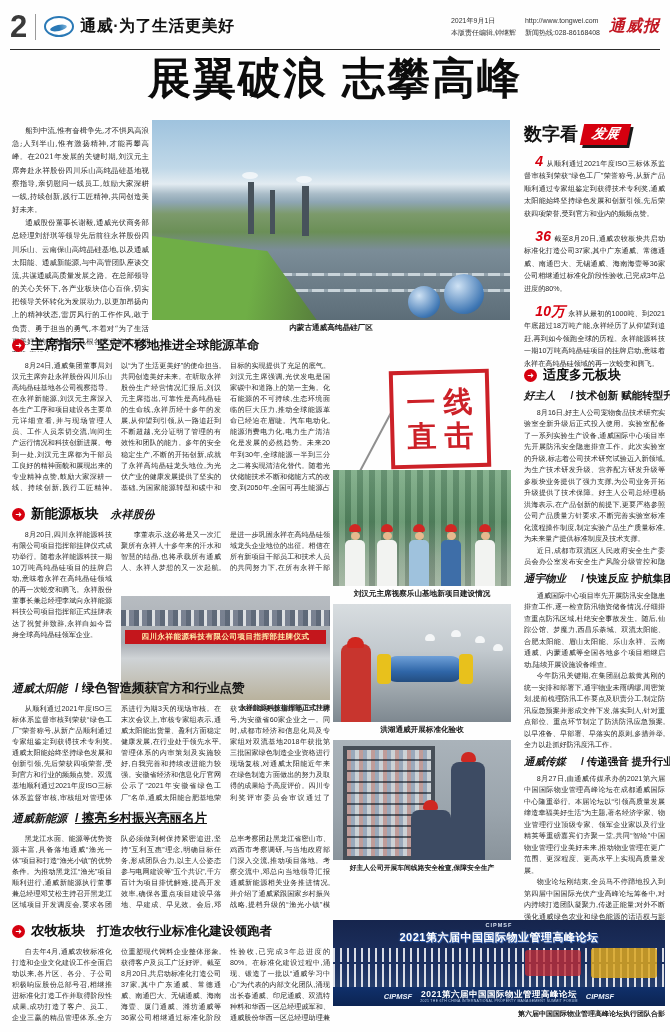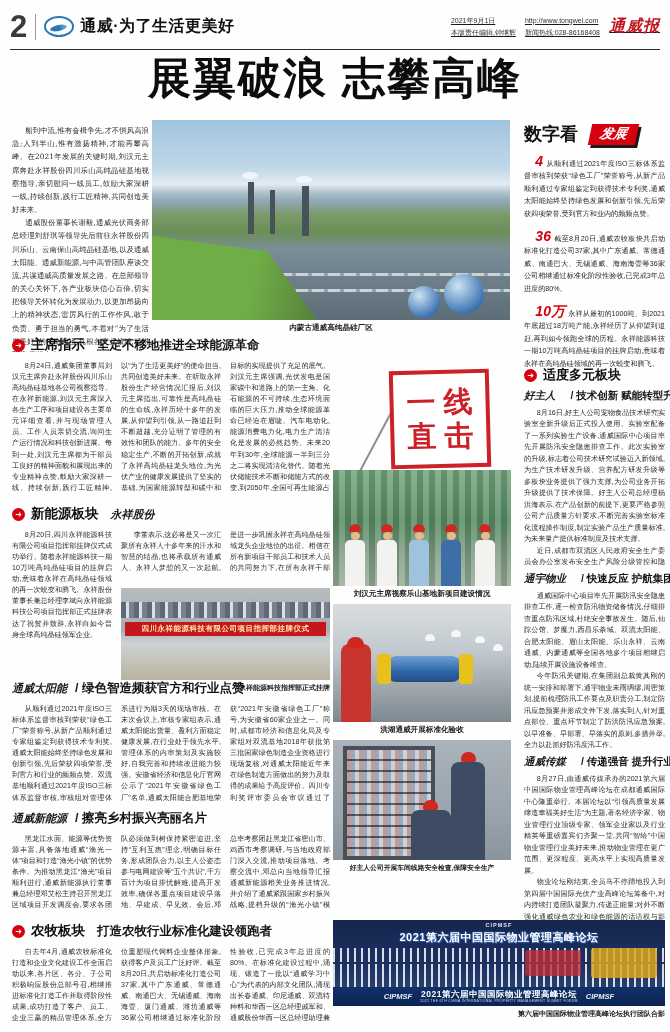--- a/index.html
+++ b/index.html
@@ -10,21 +10,21 @@
   
   .hdr { position:absolute; left:10px; top:8px; width:650px; height:42px;
          display:flex; align-items:center; border-bottom:1.5px solid #2b2b2b; padding-bottom:4px; }
   .pagenum { font-size:31px; font-weight:bold; color:#3a3a3a; line-height:1; }
   .hdr-div { width:1px; height:26px; background:#9a9a9a; margin:0 8px; }
   .logo { position:relative; width:30px; height:21px; border:2.5px solid #2a79b6; border-radius:50%;
           background:#fff; margin-right:6px; flex:0 0 auto; }
   .logo-swoosh { position:absolute; left:4px; top:7px; width:17px; height:6px;
           border-radius:50%; background:linear-gradient(90deg,#2a79b6 55%, #7db4dc); transform:rotate(-12deg); }
   .slogan { font-size:16px; font-weight:900; color:#111; letter-spacing:.5px; }
-  .hdr-right { margin-left:auto; display:flex; align-items:center; gap:9px;text-decoration:underline; }
+  .hdr-right { margin-left:auto; display:flex; align-items:center; gap:9px; }
   .hdr-info { font-size:7px; color:#333; line-height:1.7; text-align:left; }
   .masthead { font-size:16px; font-weight:bold; font-style:italic; color:#c21722;
               font-family:"DejaVu Serif", serif; letter-spacing:1px; }
 
   
   .headline { position:absolute; left:0; top:56px; width:670px; text-align:center; }
   .headline h1 { font-size:43px; font-weight:900; color:#0c0c0c; letter-spacing:2px; line-height:1.05; }
   .headline h2 { font-size:15px; font-weight:700; color:#141414; margin-top:7px; letter-spacing:.5px; }
 
   
@@ -41,21 +41,21 @@
   .smoke { position:absolute; width:16px; height:7px; border-radius:50%; background:rgba(245,248,250,.85); }
   .sphere { position:absolute; border-radius:50%;
             background:radial-gradient(circle at 35% 30%, #cfe2f4, #3f77b4 70%, #27527e); }
   .pipes { position:absolute; left:0; width:100%; height:3px; background:repeating-linear-gradient(90deg,#c9d4da 0 12px, #93a3ad 12px 16px); }
   .field { position:absolute; left:0; bottom:0; width:46%; height:42%;
            background:linear-gradient(100deg,#6fae46 60%, #587f3c); clip-path:polygon(0 0, 70% 18%, 100% 100%, 0 100%); }
   .photo-cap { position:absolute; font-size:7.6px; font-weight:bold; color:#222; text-align:center; }
 
   
   .digits { position:absolute; left:524px; top:122px; width:141px; }
-  .digits-head { display:flex; align-items:center; gap:12px; margin-bottom:8px; }
+  .digits-head { display:flex; align-items:center; gap:4px; margin-bottom:8px; }
   .digits-title { font-size:18px; font-weight:900; color:#121212; }
   .digits-badge { background:#d6000f; color:#fff; font-weight:bold; font-style:italic; font-size:13.5px;
                   padding:1px 10px 2px; transform:skewX(-12deg); box-shadow:3px 3px 0 #1a1a1a; }
   .digit-item { font-size:7.1px; line-height:1.75; text-align:justify; color:#262626; margin-bottom:9px; text-indent:1.6em; }
   .digit-num { color:#d6000f; font-weight:bold; font-size:14px; font-style:italic; margin-right:3px; line-height:1; }
 
   
   .sec { position:absolute; left:12px; width:318px; }
   .sec-head { display:flex; align-items:baseline; gap:6px; }
   .arrow-ico { flex:0 0 auto; width:13px; height:13px; border-radius:50%; background:#d6000f; color:#fff;
@@ -66,21 +66,21 @@
   .sec-body { margin-top:7px; columns:3; column-gap:9px; font-size:7.1px; line-height:1.56;
               text-align:justify; overflow:hidden; color:#2a2a2a; }
   .sec-body p { text-indent:1.8em; }
 
   .ne-flex { display:flex; gap:9px; margin-top:7px; }
   .ne-col1 { width:100px; font-size:7.1px; line-height:1.56; text-align:justify; color:#2a2a2a; overflow:hidden; height:150px; }
   .ne-col1 p { text-indent:1.8em; }
   .ne-right { width:209px; }
   .ne-rtext { columns:2; column-gap:9px; height:50px; overflow:hidden; font-size:7.1px; line-height:1.56; text-align:justify; color:#2a2a2a; }
   .ne-rtext p { text-indent:1.8em; }
-  .ne-photo { position:relative; margin-top:8px; height:92px; overflow:hidden;
+  .ne-photo { position:relative; margin-top:16px; height:104px; overflow:hidden;
               background:linear-gradient(#b7bcc1 0%, #a8adb3 45%, #cfd3d6 60%, #b9b29d 100%); }
   .ne-people { position:absolute; left:0; top:14px; width:100%; height:16px;
                background:repeating-linear-gradient(90deg, #4a5668 0 5px, #e8eaec 5px 8px, #6b7486 8px 13px); opacity:.8; }
   .ne-banner { position:absolute; left:2%; top:34px; width:96%; background:#c4161c; color:#ffe9a8;
                font-size:7.5px; font-weight:bold; text-align:center; padding:2px 0; letter-spacing:.5px; }
   .ne-cap { text-align:right; font-size:7px; font-weight:bold; margin-top:3px; color:#222; }
 
   
   .stamp { position:absolute; left:390px; top:370px; width:100px; height:98px; border:4.5px solid #cc2128;
            display:flex; flex-direction:column; align-items:center; justify-content:center;
@@ -239,21 +239,21 @@
       <span class="sec-sub" style="margin-left:2px;">/ 绿色智造频获官方和行业点赞</span>
     </div>
     <div class="sec-body" style="height:106px;">
       <p>从顺利通过2021年度ISO三标体系监督审核到荣获“绿色工厂”荣誉称号,从新产品顺利通过专家组鉴定到获得技术专利奖,通威太阳能始终坚持绿色发展和创新引领,先后荣获四项荣誉,受到官方和行业的频频点赞。双流基地顺利通过2021年度ISO三标体系监督审核,审核组对管理体系进行为期3天的现场审核。在末次会议上,审核专家组表示,通威太阳能出货量、盈利方面稳定健康发展,在行业处于领先水平,管理体系的内审策划及实施较好,自我完善和持续改进能力较强。安徽省经济和信息化厅官网公示了“2021年安徽省绿色工厂”名单,通威太阳能合肥基地荣获“2021年安徽省绿色工厂”称号,为安徽省60家企业之一。同时,成都市经济和信息化局及专家组对双流基地2018年获批第三批国家绿色制造企业资格进行现场复核,对通威太阳能近年来在绿色制造方面做出的努力及取得的成果给予高度评价。四川专利奖评审委员会审议通过了2020年度四川专利奖拟获奖专利项目并公布名单,通威太阳能双流基地申报项目“一种背面镀膜处理的太阳能电池制备工艺”荣获2020年度四川专利奖三等奖。一系列荣誉是对通威太阳能智能制造、绿色发展、科技创新的认可。未来,通威太阳能将持续强化核心竞争力,夯实光伏行业的龙头地位。</p>
     </div>
   </div>
 
   <div class="sec" style="top:810px;">
     <div class="sec-head">
       <span class="kai">通威新能源</span>
-      <span class="sec-sub" style="margin-left:2px;">/ 擦亮乡村振兴亮丽名片</span>
+      <span class="sec-sub" style="margin-left:2px;text-decoration:underline;">/ 擦亮乡村振兴亮丽名片</span>
     </div>
     <div class="sec-body" style="height:88px;">
       <p>黑龙江水面、能源等优势资源丰富,具备落地通威“渔光一体”项目和打造“渔光小镇”的优势条件。为推动黑龙江“渔光”项目顺利进行,通威新能源执行董事兼总经理邓艾松主持召开黑龙江区域项目开发调度会,要求各团队必须做到树保持紧密追进,坚持“互利互惠”理念,明确目标任务,形成团队合力,以主人公姿态参与电网建设等“五个共识”,千方百计为项目排忧解难,提高开发效率,确保各重点项目建设早落地、早建成、早见效。会后,邓总率考察团赴黑龙江省密山市、鸡西市考察调研,与当地政府部门深入交流,推动项目落地。考察交流中,邓总向当地领导汇报通威新能源相关业务推进情况,并介绍了通威紧跟国家乡村振兴战略,提档升级的“渔光小镇”模式,受到当地政府的广泛关注。密山市委书记王毓章,鸡西市委副书记、市长孙云长等听取汇报后均表示,相信以通威对行业发展的敏锐度和对业务形态选择的独特眼光,双方通力合作,一定可以在碳中和、碳达峰的政策大背景下培育新兴产业增长点,为清洁能源发展贡献力量。</p>
     </div>
   </div>
 
   <div class="sec" style="top:922px;">
     <div class="sec-head">
       <span class="arrow-ico">➜</span>
       <span class="sec-name">农牧板块</span>

